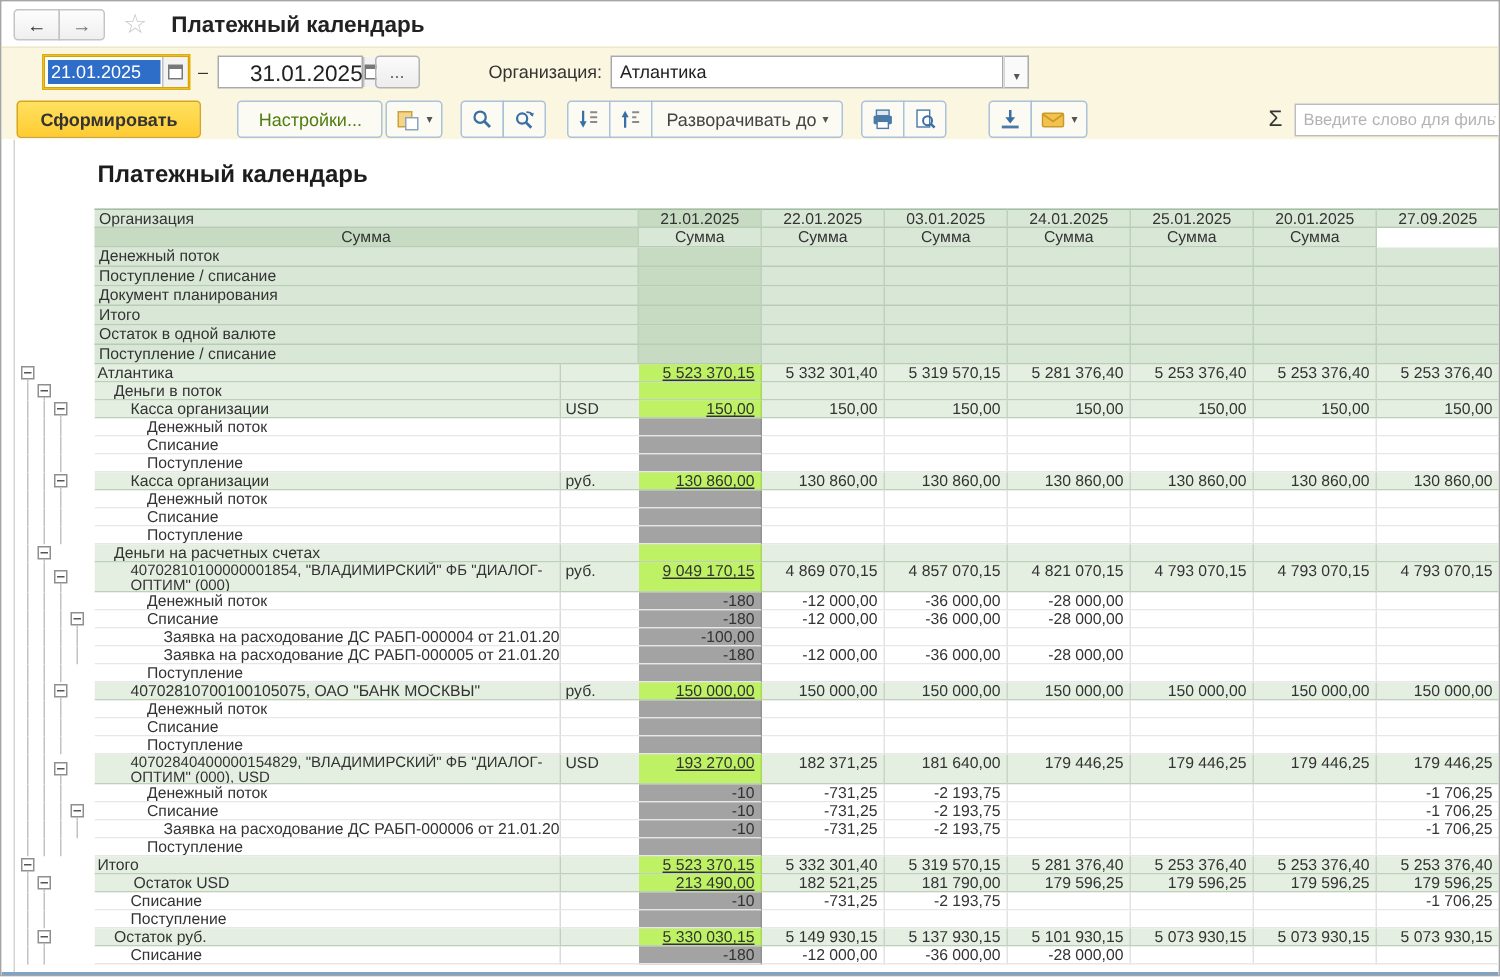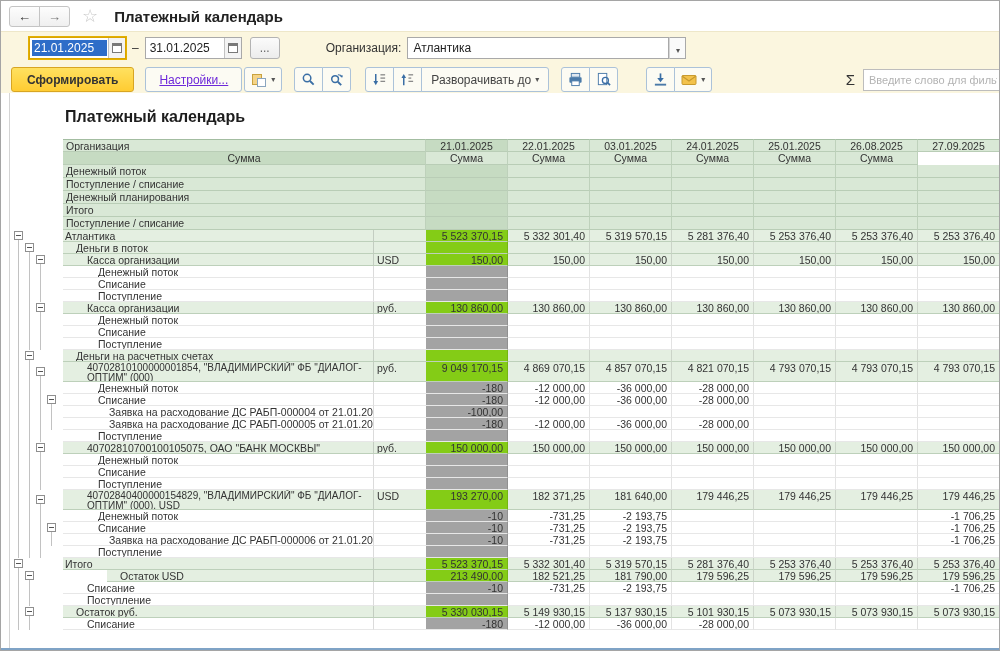--- a/index.html
+++ b/index.html
@@ -17,39 +17,39 @@
   .arr { font-size: 13px; color: #333; font-weight: bold; line-height: 1; }
   .arr.fwd { color: #777; }
   .star { color: #c9c9c9; font-size: 18px; margin-left: 12px; line-height: 1; cursor: pointer; }
   .wtitle { font-size: 15px; font-weight: bold; color: #222; margin-left: 16px; }
 
   
   .panel { height: 62px; background: #fbf6df; border-top: 1px solid #eee7c9; }
   .prow1 { display: flex; align-items: center; height: 24px; margin: 4px 0 0 28px; }
   .datefield { display: flex; align-items: stretch; height: 22px; width: 97px; border: 1px solid #a9a9a9; background: #fff; }
   .datefield.focused { border: 1px solid #d9a400; box-shadow: 0 0 0 1px #e3b000; }
-  .dateval { flex: 1; font-size: 12px; color: #222; padding: 3px 0 0 4px; white-space: nowrap; }
+  .dateval { flex: 1; font-size: 15px; color: #222; padding: 3px 0 0 21px; white-space: nowrap; }
   .dateval.selected { padding: 0; margin: 2px 1px 2px 2px; background: #2e6dc8; color: #fff; font-size: 12px; line-height: 16px; padding-left: 2px; }
   .calbtn { width: 17px; border-left: 1px solid #c2c2c2; background: #f3f3f3; display: flex; align-items: center; justify-content: center; cursor: pointer; }
   .cal { width: 10px; height: 10px; border: 1px solid #787878; border-top: 3px solid #787878; background: #fff; }
   .dash { margin: 0 6px; color: #333; font-size: 12px; }
   .morebtn { width: 30px; height: 22px; margin-left: 8px; border: 1px solid #b3b3b3; border-radius: 3px;
              background: linear-gradient(#fbfbfb,#ececec); color: #666; font-size: 12px; line-height: 8px; cursor: pointer; }
   .orglabel { margin-left: 46px; font-size: 12px; color: #333; }
   .combo { width: 262px; height: 22px; border: 1px solid #a9a9a9; background: #fff; margin-left: 6px; display: flex; align-items: center; }
   .comboval { font-size: 12px; color: #222; padding-left: 5px; }
   .combobtn { width: 17px; height: 22px; border: 1px solid #a9a9a9; border-left: 1px solid #d5d5d5; background: #fafafa; cursor: pointer; }
   .caret { font-size: 8px; color: #555; line-height: 1; }
 
   .prow2 { display: flex; align-items: center; height: 25px; margin: 7px 10px 0 10px; }
   .genbtn { height: 25px; padding: 0 15px; background: linear-gradient(#ffe160,#ffcc32); border: 1px solid #d8a522;
             border-radius: 3px; font-size: 12px; font-weight: bold; color: #333; cursor: pointer; font-family: inherit; }
   .tbtn { height: 25px; border: 1px solid #abc2d9; background: #fcfbf3; font-size: 12px; color: #444;
           padding: 0 9px; border-radius: 3px; display: flex; align-items: center; gap: 4px; cursor: pointer; font-family: inherit; }
-  .tbtn.settings { color: #6d28d9; margin-left: 11px; padding: 0 13px; text-decoration: underline; }
+  .tbtn.settings { color: #4d7c0f; margin-left: 24px; padding: 0 13px; }
   .btngroup { display: flex; }
   .btngroup .tbtn { border-radius: 0; margin-left: -1px; }
   .btngroup .tbtn:first-child { border-radius: 3px 0 0 3px; margin-left: 0; }
   .btngroup .tbtn:last-child { border-radius: 0 3px 3px 0; }
   .btngroup .tbtn:only-child { border-radius: 3px; }
   .ml2  { margin-left: 2px; }  .ml12 { margin-left: 12px; }
   .ml14 { margin-left: 14px; } .ml28 { margin-left: 28px; }
   .ibtn { padding: 0 6px; }
   .sigma { margin-left: auto; font-size: 15px; color: #333; cursor: pointer; }
   .filterinput { width: 140px; height: 22px; border: 1px solid #bdbdbd; margin-left: 8px; margin-right: -14px;
@@ -80,21 +80,21 @@
          border: 1px solid #8f8f8f; background: #fff; cursor: pointer; }
   .exp::after { content: ""; position: absolute; left: 1px; top: 3px; width: 5px; height: 1px; background: #555; }
 
   .desc, .cur, .val { font-size: 10.5px; line-height: 11px; color: #333; overflow: hidden; padding-top: 1px; }
   .desc { white-space: nowrap; }
   .twoline .desc { white-space: normal; line-height: 9.5px; font-size: 10px; }
   .cur { padding-left: 3px; border-left: 1px solid rgba(0,0,0,0.14); }
   .val { text-align: right; padding-right: 4px; border-right: 1px solid rgba(0,0,0,0.11); }
   .trow.group .desc, .trow.group .cur, .trow.group .val { background: #e4efe1; border-bottom: 1px solid #bdd0ba; }
   .trow.detail .desc, .trow.detail .cur, .trow.detail .val { background: #fff; border-bottom: 1px solid #e7e7e7; }
-  .trow.group .val.curday { background: #84cc16; }
+  .trow.group .val.curday { background: #bef264; text-decoration: underline; }
   .trow.detail .val.curday { background: #a3a3a3; padding-left: 32px; }
 
   .bottomedge { position: absolute; left: 0; right: 0; bottom: 0; height: 2px; background: #7fa3c6; }
 </style>
 </head>
 <body>
 
 <div class="screen">
 
   <div class="titlebar">
@@ -228,21 +228,21 @@
     </div>
     <div id="rheader">
         <div class="hrow">
           <div class="hgutter"></div>
           <div class="hcell">Организация</div>
           <div class="hcell hdate curday">21.01.2025</div>
           <div class="hcell hdate">22.01.2025</div>
           <div class="hcell hdate">03.01.2025</div>
           <div class="hcell hdate">24.01.2025</div>
           <div class="hcell hdate">25.01.2025</div>
-          <div class="hcell hdate">26.08.2025</div>
+          <div class="hcell hdate">20.01.2025</div>
           <div class="hcell hdate">27.09.2025</div>
         </div>
         <div class="hrow">
           <div class="hgutter"></div>
           <div class="hcell hdate curday">Сумма</div>
           <div class="hcell hdate">Сумма</div>
           <div class="hcell hdate">Сумма</div>
           <div class="hcell hdate">Сумма</div>
           <div class="hcell hdate">Сумма</div>
           <div class="hcell hdate">Сумма</div>
@@ -265,32 +265,43 @@
           <div class="hcell hdate curday"></div>
           <div class="hcell hdate"></div>
           <div class="hcell hdate"></div>
           <div class="hcell hdate"></div>
           <div class="hcell hdate"></div>
           <div class="hcell hdate"></div>
           <div class="hcell hdate"></div>
         </div>
         <div class="hrow">
           <div class="hgutter"></div>
-          <div class="hcell">Денежный планирования</div>
+          <div class="hcell">Документ планирования</div>
           <div class="hcell hdate curday"></div>
           <div class="hcell hdate"></div>
           <div class="hcell hdate"></div>
           <div class="hcell hdate"></div>
           <div class="hcell hdate"></div>
           <div class="hcell hdate"></div>
           <div class="hcell hdate"></div>
         </div>
         <div class="hrow">
           <div class="hgutter"></div>
           <div class="hcell">Итого</div>
+          <div class="hcell hdate curday"></div>
+          <div class="hcell hdate"></div>
+          <div class="hcell hdate"></div>
+          <div class="hcell hdate"></div>
+          <div class="hcell hdate"></div>
+          <div class="hcell hdate"></div>
+          <div class="hcell hdate"></div>
+        </div>
+        <div class="hrow">
+          <div class="hgutter"></div>
+          <div class="hcell">Остаток в одной валюте</div>
           <div class="hcell hdate curday"></div>
           <div class="hcell hdate"></div>
           <div class="hcell hdate"></div>
           <div class="hcell hdate"></div>
           <div class="hcell hdate"></div>
           <div class="hcell hdate"></div>
           <div class="hcell hdate"></div>
         </div>
         <div class="hrow">
           <div class="hgutter"></div>
@@ -746,21 +757,21 @@
           <div class="val">5 253 376,40</div>
           <div class="val">5 253 376,40</div>
           <div class="val">5 253 376,40</div>
         </div>
         <div class="trow group">
           <div class="gutter">
             <i class="tline" style="left: 7px;"></i>
             <i class="tline below" style="left: 18px;"></i>
             <b class="exp" style="left: 14px;"></b>
           </div>
-          <div class="desc" style="padding-left: 13px; margin-left: 44px;">Остаток USD</div>
+          <div class="desc" style="padding-left: 26px;">Остаток USD</div>
           <div class="cur"></div>
           <div class="val curday">213 490,00</div>
           <div class="val">182 521,25</div>
           <div class="val">181 790,00</div>
           <div class="val">179 596,25</div>
           <div class="val">179 596,25</div>
           <div class="val">179 596,25</div>
           <div class="val">179 596,25</div>
         </div>
         <div class="trow detail">

